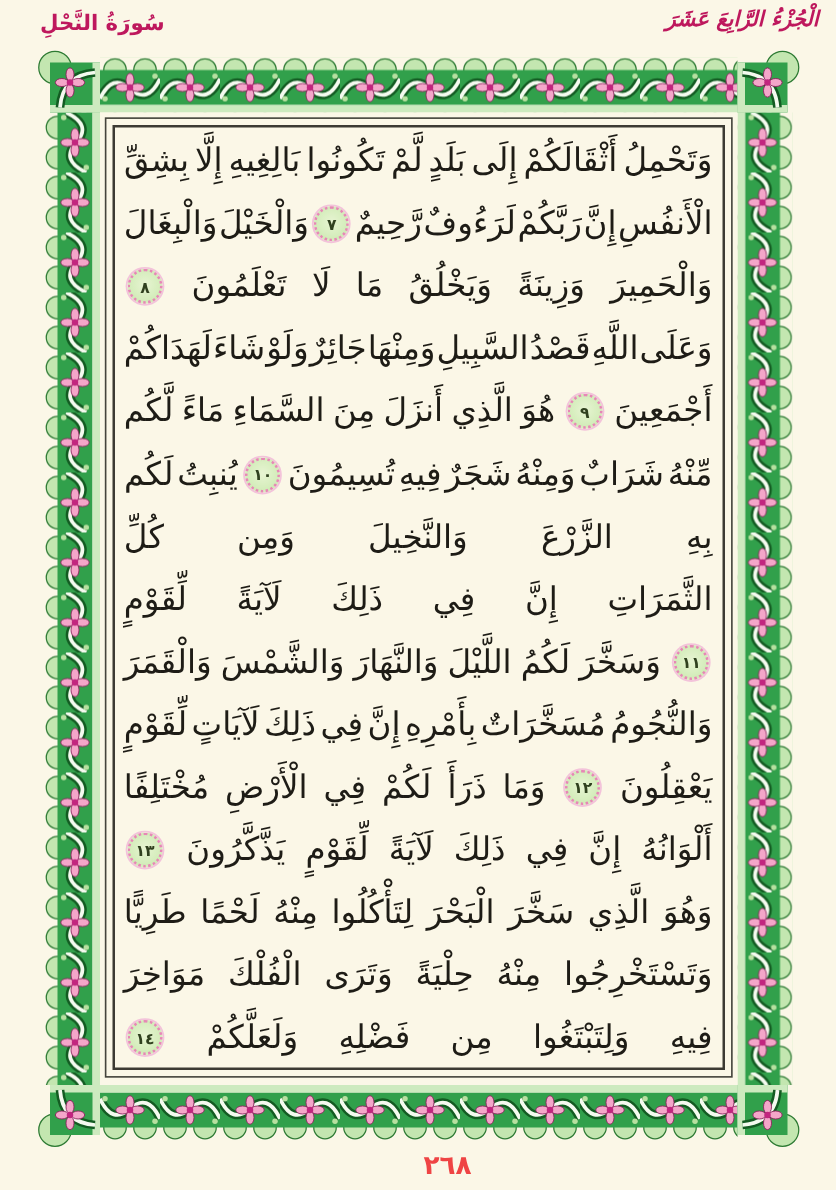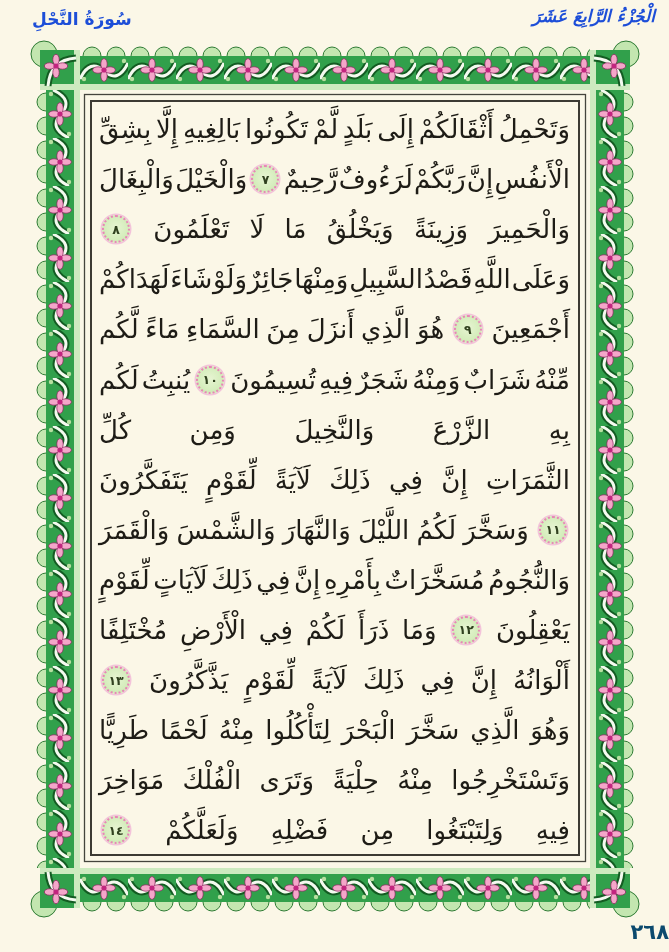--- a/index.html
+++ b/index.html
@@ -9,21 +9,21 @@
     font-family:"DejaVu Sans", sans-serif;
     position:relative;
     overflow:hidden;
     color:#23211b;
   }
   .page{position:absolute;inset:0;}
   
   .hdr{
     position:absolute;top:6px;
     font-size:17px;font-weight:700;
-    color:#1d4ed8;direction:rtl;
+    color:#be185d;direction:rtl;
     letter-spacing:0;
   }
   .hdr.juz{right:14px;font-style:italic;}
   .hdr.surah{left:32px;top:9px;}
   
   svg.border{position:absolute;left:0;top:0;z-index:0;}
   
   .text-block{
     position:absolute;left:99px;top:104px;width:471px;height:752px;
     z-index:2;direction:rtl;
@@ -40,21 +40,21 @@
     background:radial-gradient(circle at 50% 45%, #e7f4d2 0%, #d5edbc 65%, #c9e6ad 100%);
     border:2px dotted #e687b5;
     box-shadow:0 0 0 1.5px #f3c3da;
     display:flex;align-items:center;justify-content:center;
     font-size:12.5px;font-weight:700;color:#30411f;
     margin:0 3px;
   }
   
   .page-number{
     position:absolute;left:0;right:0;bottom:8px;
-    text-align:right;font-size:21px;font-weight:700;color:#0c4a6e;
+    text-align:center;font-size:21px;font-weight:700;color:#ef4444;
     z-index:2;letter-spacing:2px;padding-left:47px;
   }
 </style>
 </head>
 <body>
 
 <div class="page">
 
   <div class="hdr juz">الْجُزْءُ الرَّابِعَ عَشَرَ</div>
   <div class="hdr surah">سُورَةُ النَّحْلِ</div>
@@ -194,21 +194,20 @@
         <span class="q-word">وَمِن</span>
         <span class="q-word">كُلِّ</span>
       </div>
       <div class="q-line">
         <span class="q-word">الثَّمَرَاتِ</span>
         <span class="q-word">إِنَّ</span>
         <span class="q-word">فِي</span>
         <span class="q-word">ذَلِكَ</span>
         <span class="q-word">لَآيَةً</span>
         <span class="q-word">لِّقَوْمٍ</span>
-        <span class="q-word">يَتَفَكَّرُونَ</span>
       </div>
       <div class="q-line">
         <span class="verse-marker">١١</span>
         <span class="q-word">وَسَخَّرَ</span>
         <span class="q-word">لَكُمُ</span>
         <span class="q-word">اللَّيْلَ</span>
         <span class="q-word">وَالنَّهَارَ</span>
         <span class="q-word">وَالشَّمْسَ</span>
         <span class="q-word">وَالْقَمَرَ</span>
       </div>

